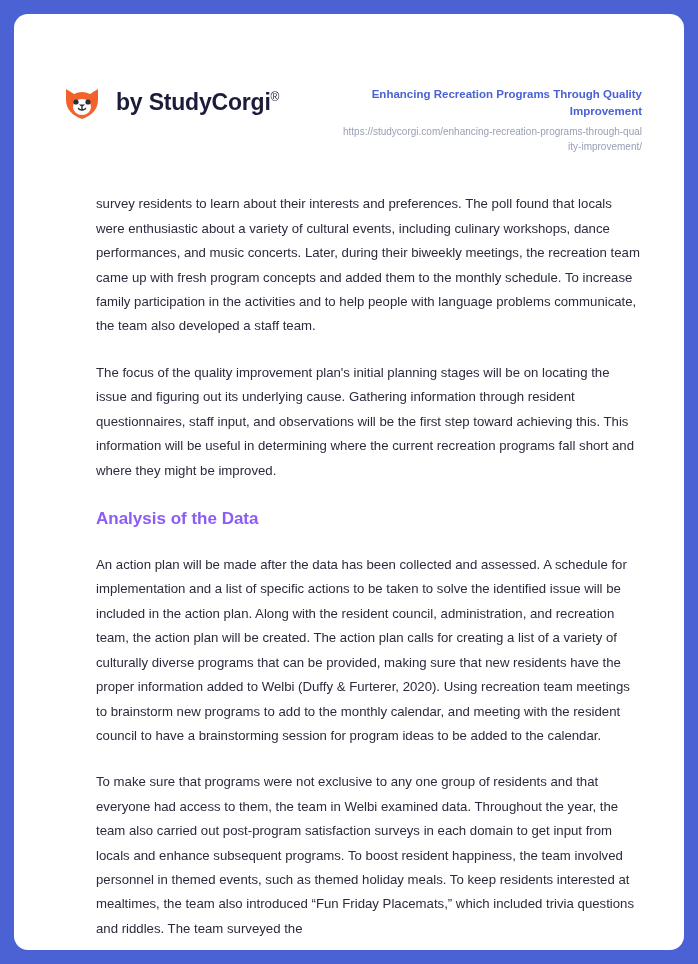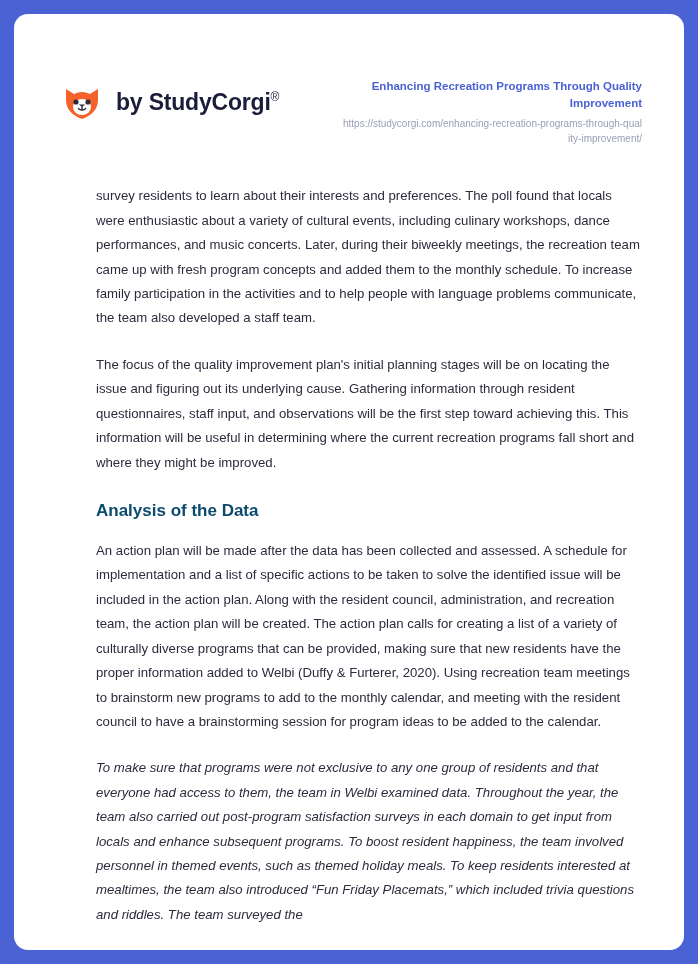--- a/index.html
+++ b/index.html
@@ -56,21 +56,21 @@
     position: relative;
   }
   .brand-text .reg {
     font-size: 12px;
     vertical-align: super;
     font-weight: normal;
   }
   .doc-meta {
     text-align: right;
     max-width: 300px;
-    margin-top: 16px;
+    margin-top: 24px;
   }
   .doc-title {
     font-size: 11.5px;
     font-weight: bold;
     color: #4a62d4;
     line-height: 1.45;
     margin: 0 0 6px 0;
   }
   .doc-url {
     font-size: 10px;
@@ -87,27 +87,26 @@
   }
   .content p {
     font-size: 13.2px;
     line-height: 1.85;
     color: #2b2b3d;
     margin: 0 0 22px 0;
     text-align: left;
   }
   .content h2 {
     font-size: 17px;
-    color: #0c4a6e;
+    color: #8b5cf6;
     font-weight: bold;
-    margin: 26px 0 18px 0;
+    margin: 26px 0 24px 0;
   }
   .last-para {
     margin-bottom: 0 !important;
-    font-style: italic;
   }
 </style>
 </head>
 <body>
 
 <div class="page">
   <div class="sheet">
 
     <div class="header">
 

